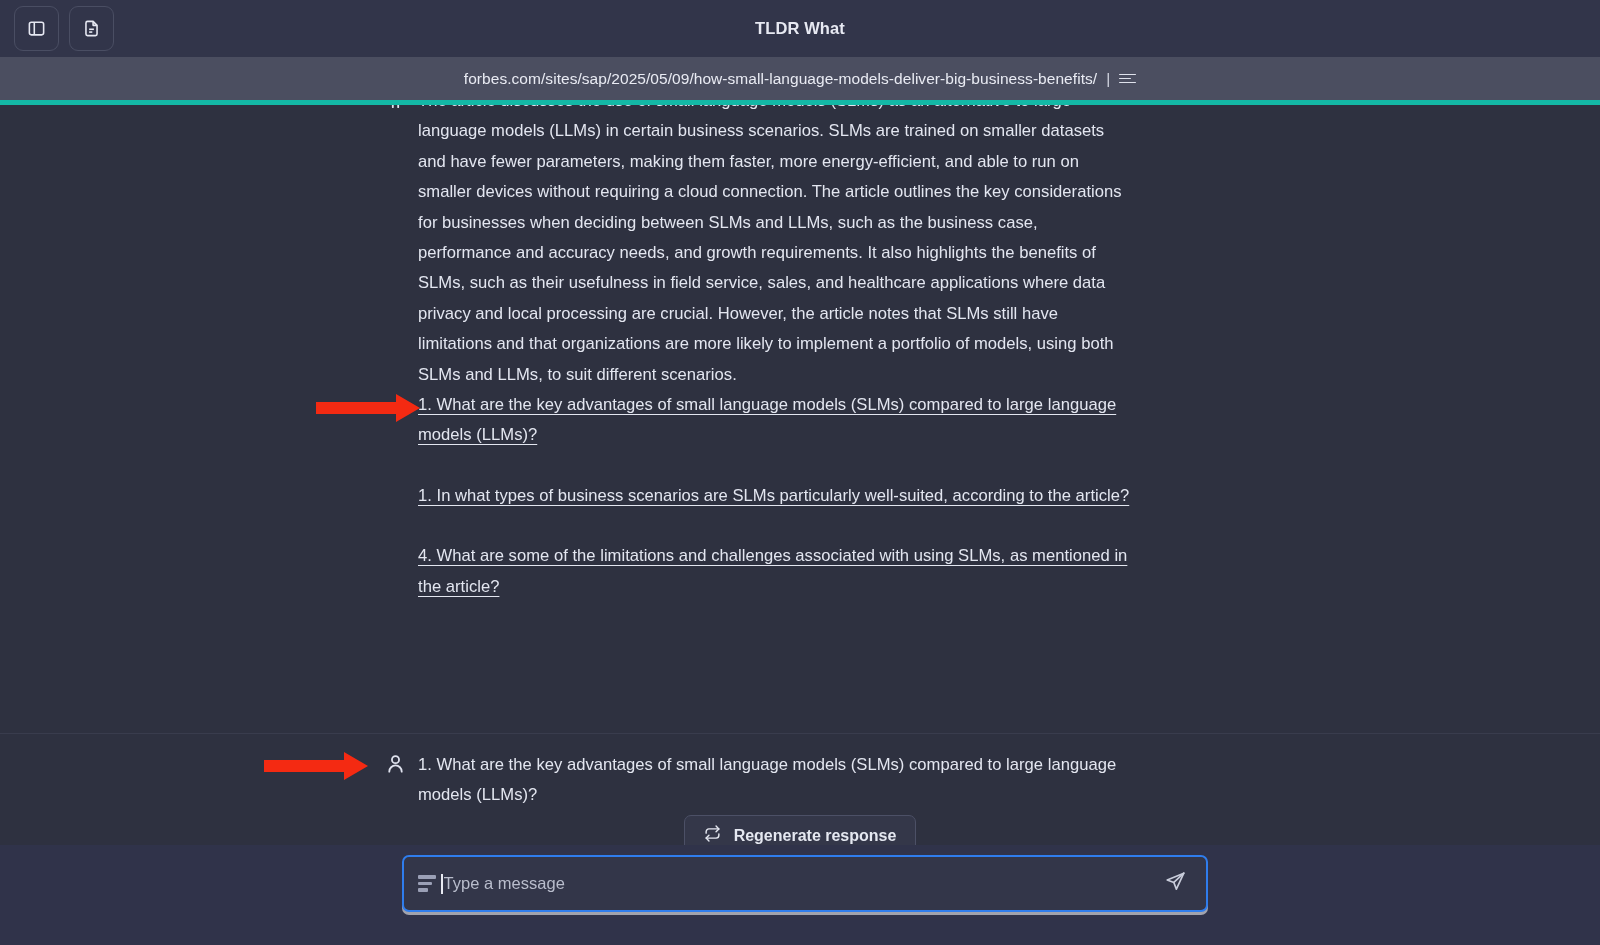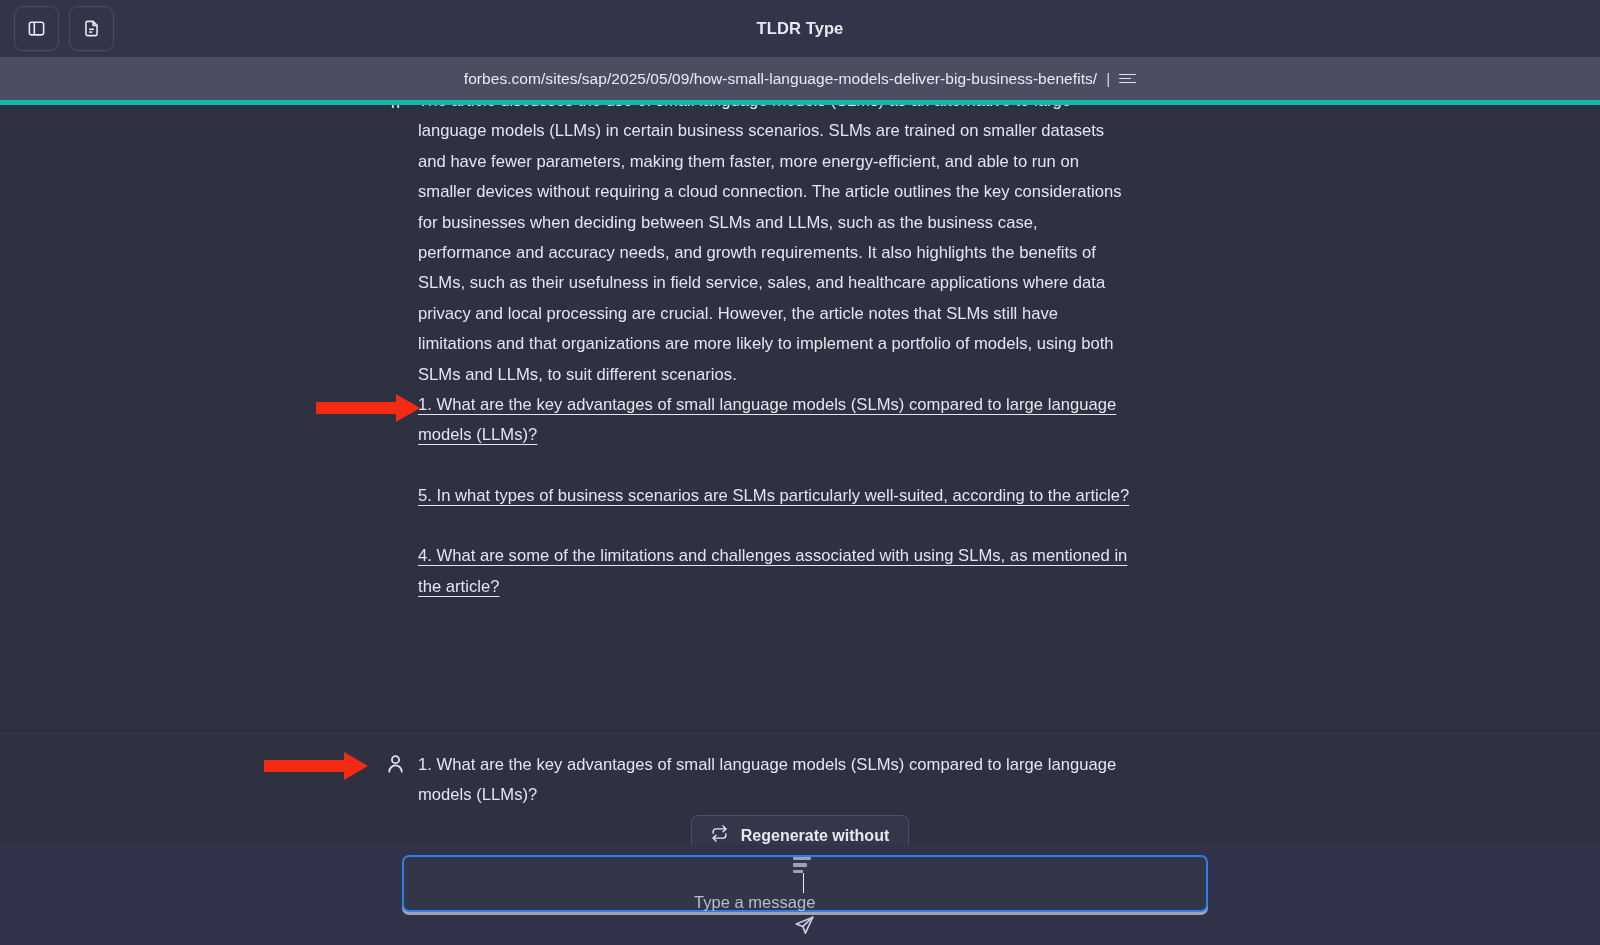--- a/index.html
+++ b/index.html
@@ -208,21 +208,20 @@
     position: absolute;
     left: 402px; top: 10px;
     width: 806px; height: 57px;
     background: #333649;
     border: 2px solid #2f7ded;
     border-radius: 7px;
     display: flex;
     align-items: center;
     padding: 0 16px 0 14px;
     box-shadow: 0 3px 0 0 rgba(255,255,255,0.55);
-    flex-direction: column;
   }
 
   .composer-lines-icon {
     display: flex;
     flex-direction: column;
     gap: 3px;
     width: 18px;
     margin-right: 5px;
     flex: none;
   }
@@ -290,21 +289,21 @@
         <span>
           <svg width="19" height="19" viewBox="0 0 24 24" fill="none" stroke="#e6e8f2" stroke-width="2" stroke-linejoin="round">
             <path d="M14 3H7a2 2 0 0 0-2 2v14a2 2 0 0 0 2 2h10a2 2 0 0 0 2-2V8z"></path>
             <path d="M14 3v5h5"></path>
             <line x1="9" y1="13" x2="15" y2="13"></line>
             <line x1="9" y1="16.5" x2="13" y2="16.5"></line>
           </svg>
         </span>
       </div>
     </div>
-    <div class="tb-title">TLDR Type</div>
+    <div class="tb-title">TLDR What</div>
   </div>
 
   <div class="urlbar">
     <span class="url-text">forbes.com/sites/sap/2025/05/09/how-small-language-models-deliver-big-business-benefits/</span>
     <span class="url-sep">|</span>
     <span class="url-menu-icon">
       <i></i>
         <i></i>
         <i></i>
     </span>
@@ -330,21 +329,21 @@
         </div>
         <div class="msg-body">
           <p class="summary-p">The article discusses the use of small language models (SLMs) as an alternative to large language models (LLMs) in certain business scenarios. SLMs are trained on smaller datasets and have fewer parameters, making them faster, more energy-efficient, and able to run on smaller devices without requiring a cloud connection. The article outlines the key considerations for businesses when deciding between SLMs and LLMs, such as the business case, performance and accuracy needs, and growth requirements. It also highlights the benefits of SLMs, such as their usefulness in field service, sales, and healthcare applications where data privacy and local processing are crucial. However, the article notes that SLMs still have limitations and that organizations are more likely to implement a portfolio of models, using both SLMs and LLMs, to suit different scenarios.</p>
 
           <div class="q-block" style="margin-top:0;">
             <span class="q-link">1. What are the key advantages of small language models (SLMs) compared to large language models (LLMs)? </span>
           </div>
 
 
           <div class="q-block">
-            <span class="q-link">5. In what types of business scenarios are SLMs particularly well-suited, according to the article? </span>
+            <span class="q-link">1. In what types of business scenarios are SLMs particularly well-suited, according to the article? </span>
           </div>
 
           <div class="q-block">
             <span class="q-link">4. What are some of the limitations and challenges associated with using SLMs, as mentioned in the article? </span>
           </div>
         </div>
       </div>
     </div>
 
     <div class="divider" id="divider-1"></div>
@@ -366,21 +365,21 @@
     <div class="regen-wrap">
       <div class="regen-btn">
         <span>
           <svg width="17" height="17" viewBox="0 0 24 24" fill="none" stroke="#e5e8f1" stroke-width="2" stroke-linecap="round" stroke-linejoin="round">
             <polyline points="17 1.5 21 5.5 17 9.5"></polyline>
             <path d="M3 11.5v-2a4 4 0 0 1 4-4h14"></path>
             <polyline points="7 22.5 3 18.5 7 14.5"></polyline>
             <path d="M21 12.5v2a4 4 0 0 1-4 4H3"></path>
           </svg>
         </span>
-        <span>Regenerate without</span>
+        <span>Regenerate response</span>
       </div>
     </div>
   </div>
 
   <div class="composer-area">
     <div class="composer">
       <span class="composer-lines-icon">
         <i></i>
           <i></i>
           <i></i>

